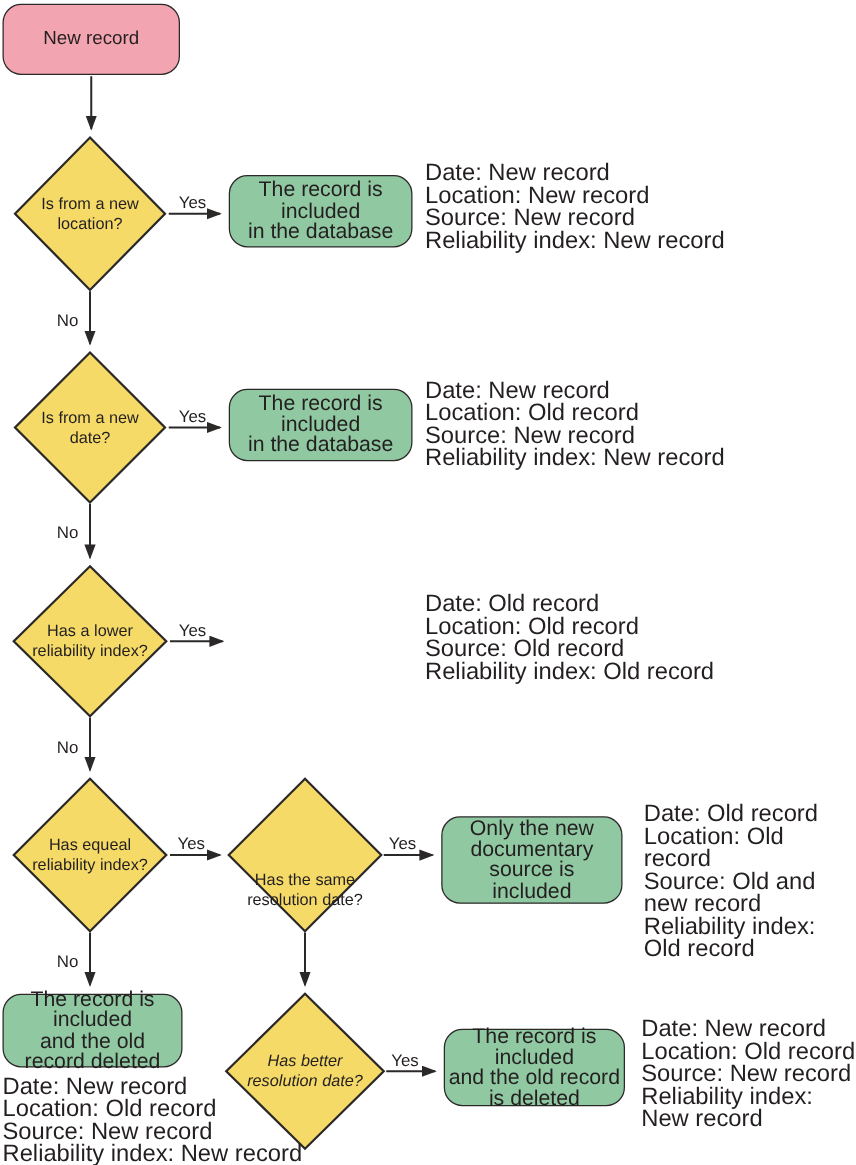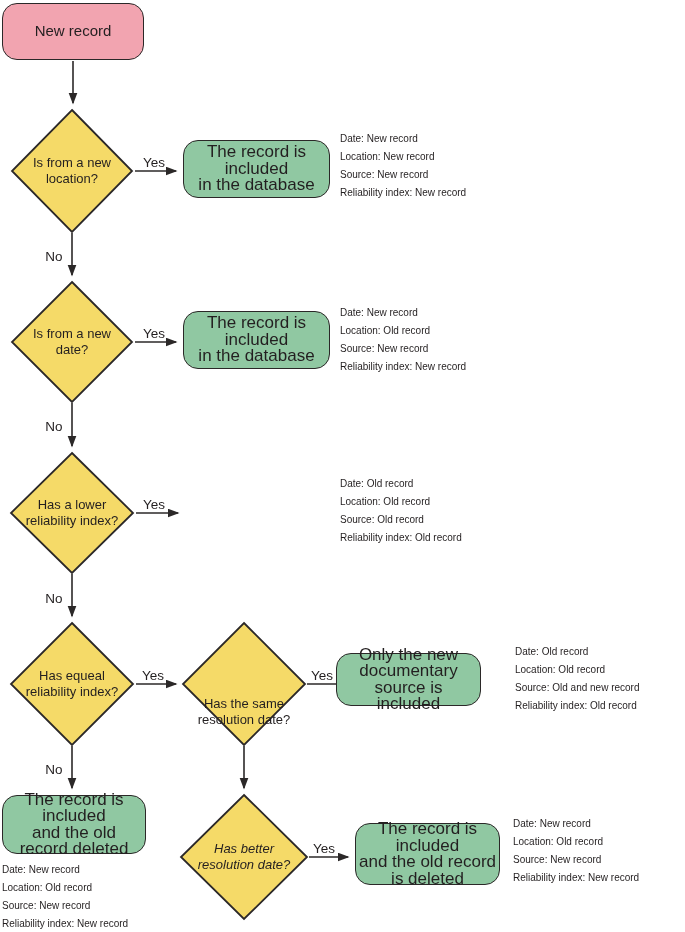--- a/index.html
+++ b/index.html
@@ -13,21 +13,21 @@
     display:flex;align-items:center;justify-content:center;text-align:center;
     white-space:pre-line;font-size:17px;line-height:16.5px;padding:2px;
   }
   .start{background:#F2A4B0;font-size:15px;}
   .outcome{background:#90C8A2;}
   .diamond-label{
     position:absolute;transform:translate(-50%,-50%);width:150px;text-align:center;
     white-space:pre-line;font-size:13px;line-height:16px;
   }
   .edge-label{position:absolute;transform:translate(-50%,-50%);font-size:13.5px;text-align:center;}
-  .annotation{position:absolute;font-size:10px;line-height:18px;white-space:pre-line;}
+  .annotation{position:absolute;font-size:19px;line-height:18px;white-space:pre-line;}
 </style>
 </head>
 <body>
 
 <div class="stage">
 
   <svg class="svg-layer" width="685" height="932" viewBox="0 0 685 932">
     <defs>
       <marker id="ah" markerUnits="userSpaceOnUse" markerWidth="13" markerHeight="10" refX="10.5" refY="4.5" orient="auto">
         <path d="M0,0 L12,4.5 L0,9 Z" fill="#2B2828"></path>
@@ -71,21 +71,21 @@
 reliability index?</div>
   <div class="diamond-label" style="left:244px;top:712px;">Has the same
 resolution date?</div>
   <div class="diamond-label" style="left:244px;top:857px;font-style:italic;">Has better
 resolution date?</div>
 
   <div class="node outcome" style="left:183px;top:140px;width:147px;height:58px;">The record is included
 in the database</div>
   <div class="node outcome" style="left:183px;top:311px;width:147px;height:58px;">The record is included
 in the database</div>
-  <div class="node outcome" style="left:336px;top:653px;width:145px;height:53px;">Only the new
+  <div class="node outcome" style="left:353px;top:653px;width:145px;height:70px;">Only the new
 documentary source is
 included</div>
   <div class="node outcome" style="left:2px;top:795px;width:144px;height:59px;">The record is included
 and the old
 record deleted</div>
   <div class="node outcome" style="left:355px;top:823px;width:145px;height:62px;">The record is included
 and the old record
 is deleted</div>
 
   <div class="edge-label" style="left:154px;top:162px;">Yes</div>

